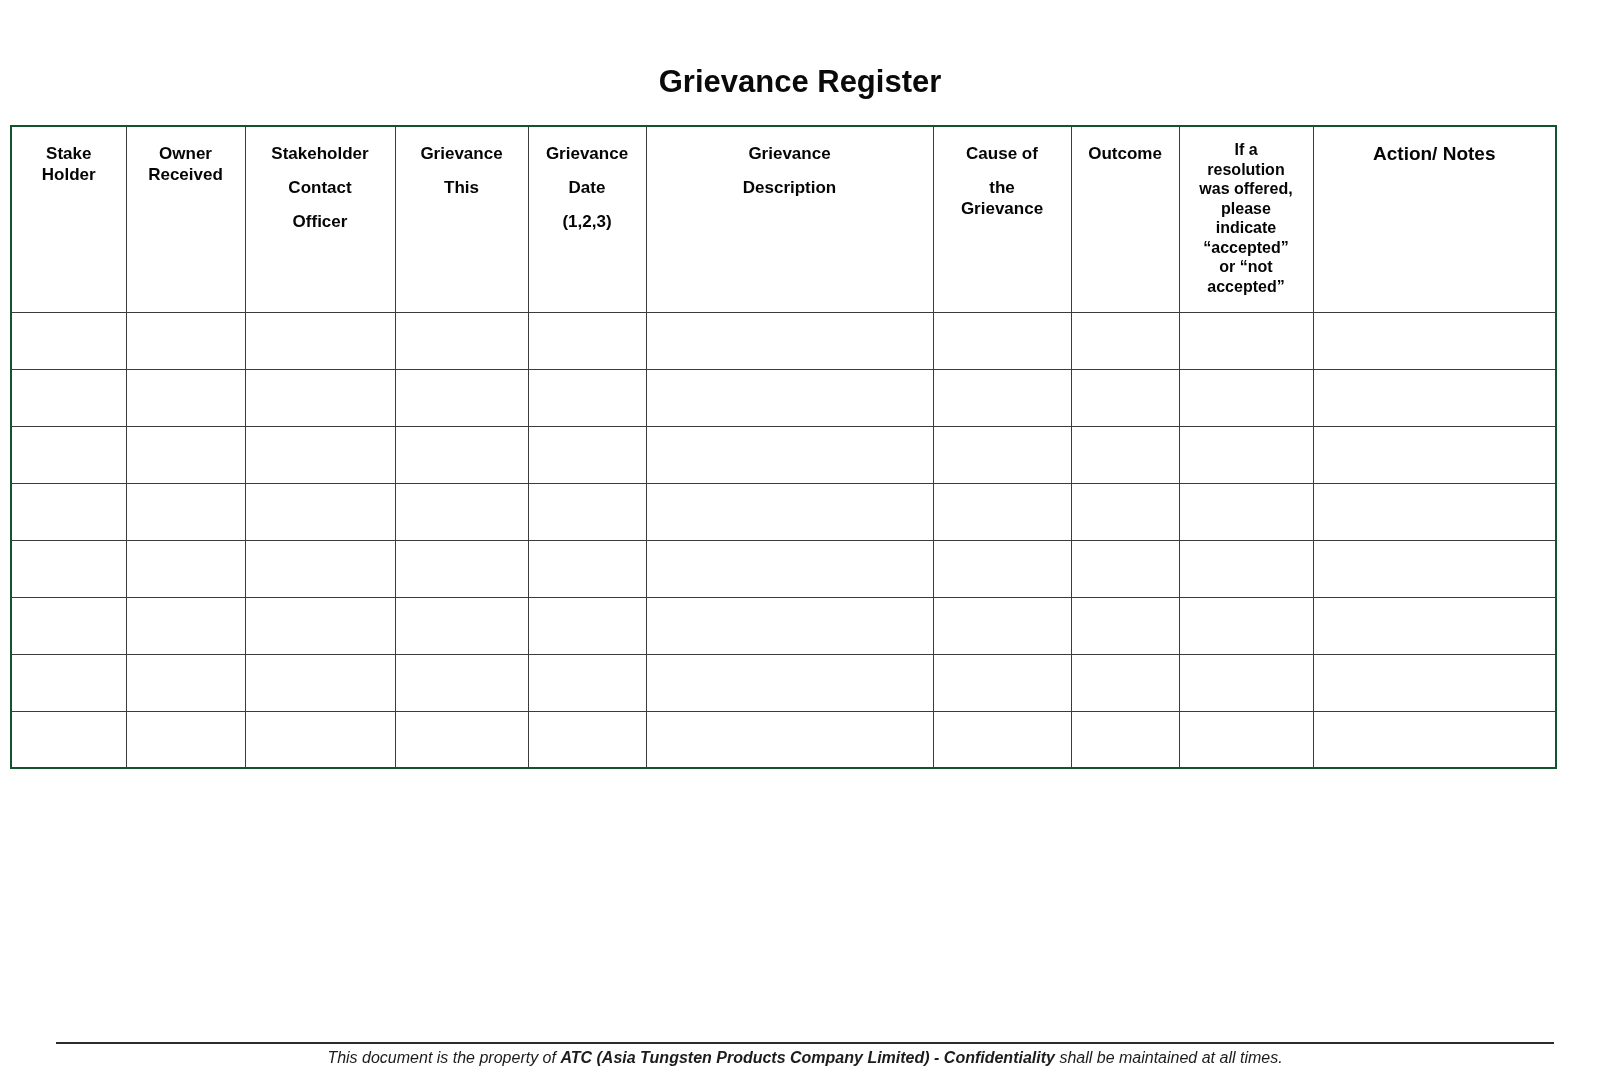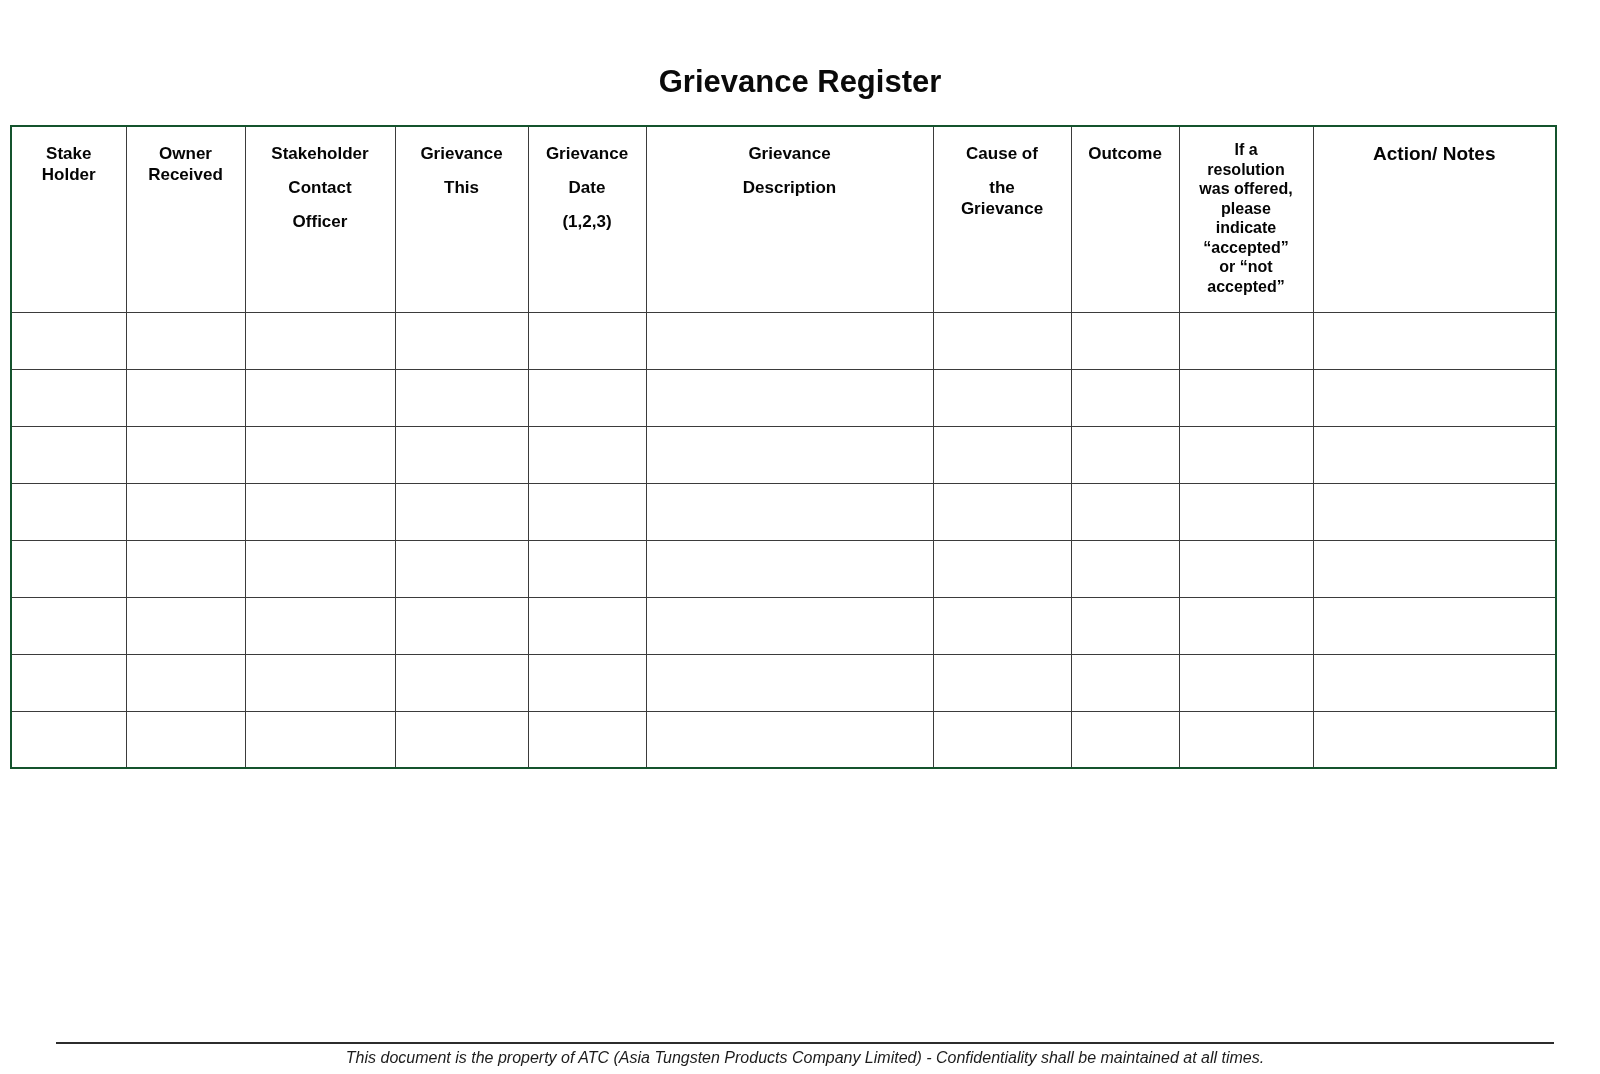--- a/index.html
+++ b/index.html
@@ -78,21 +78,21 @@
   }
   .footer-text {
     margin: 4px 0 0 0;
     text-align: center;
     font-style: italic;
     font-size: 16px;
     line-height: 19px;
     color: #1c1c1c;
     white-space: nowrap;
   }
-  .footer-text .b { font-weight: normal; }
+  .footer-text .b { font-weight: bold; }
 </style>
 </head>
 <body>
 
 <div class="page">
 
   <h1 class="title">Grievance Register</h1>
 
   <table class="register">
     <colgroup>

